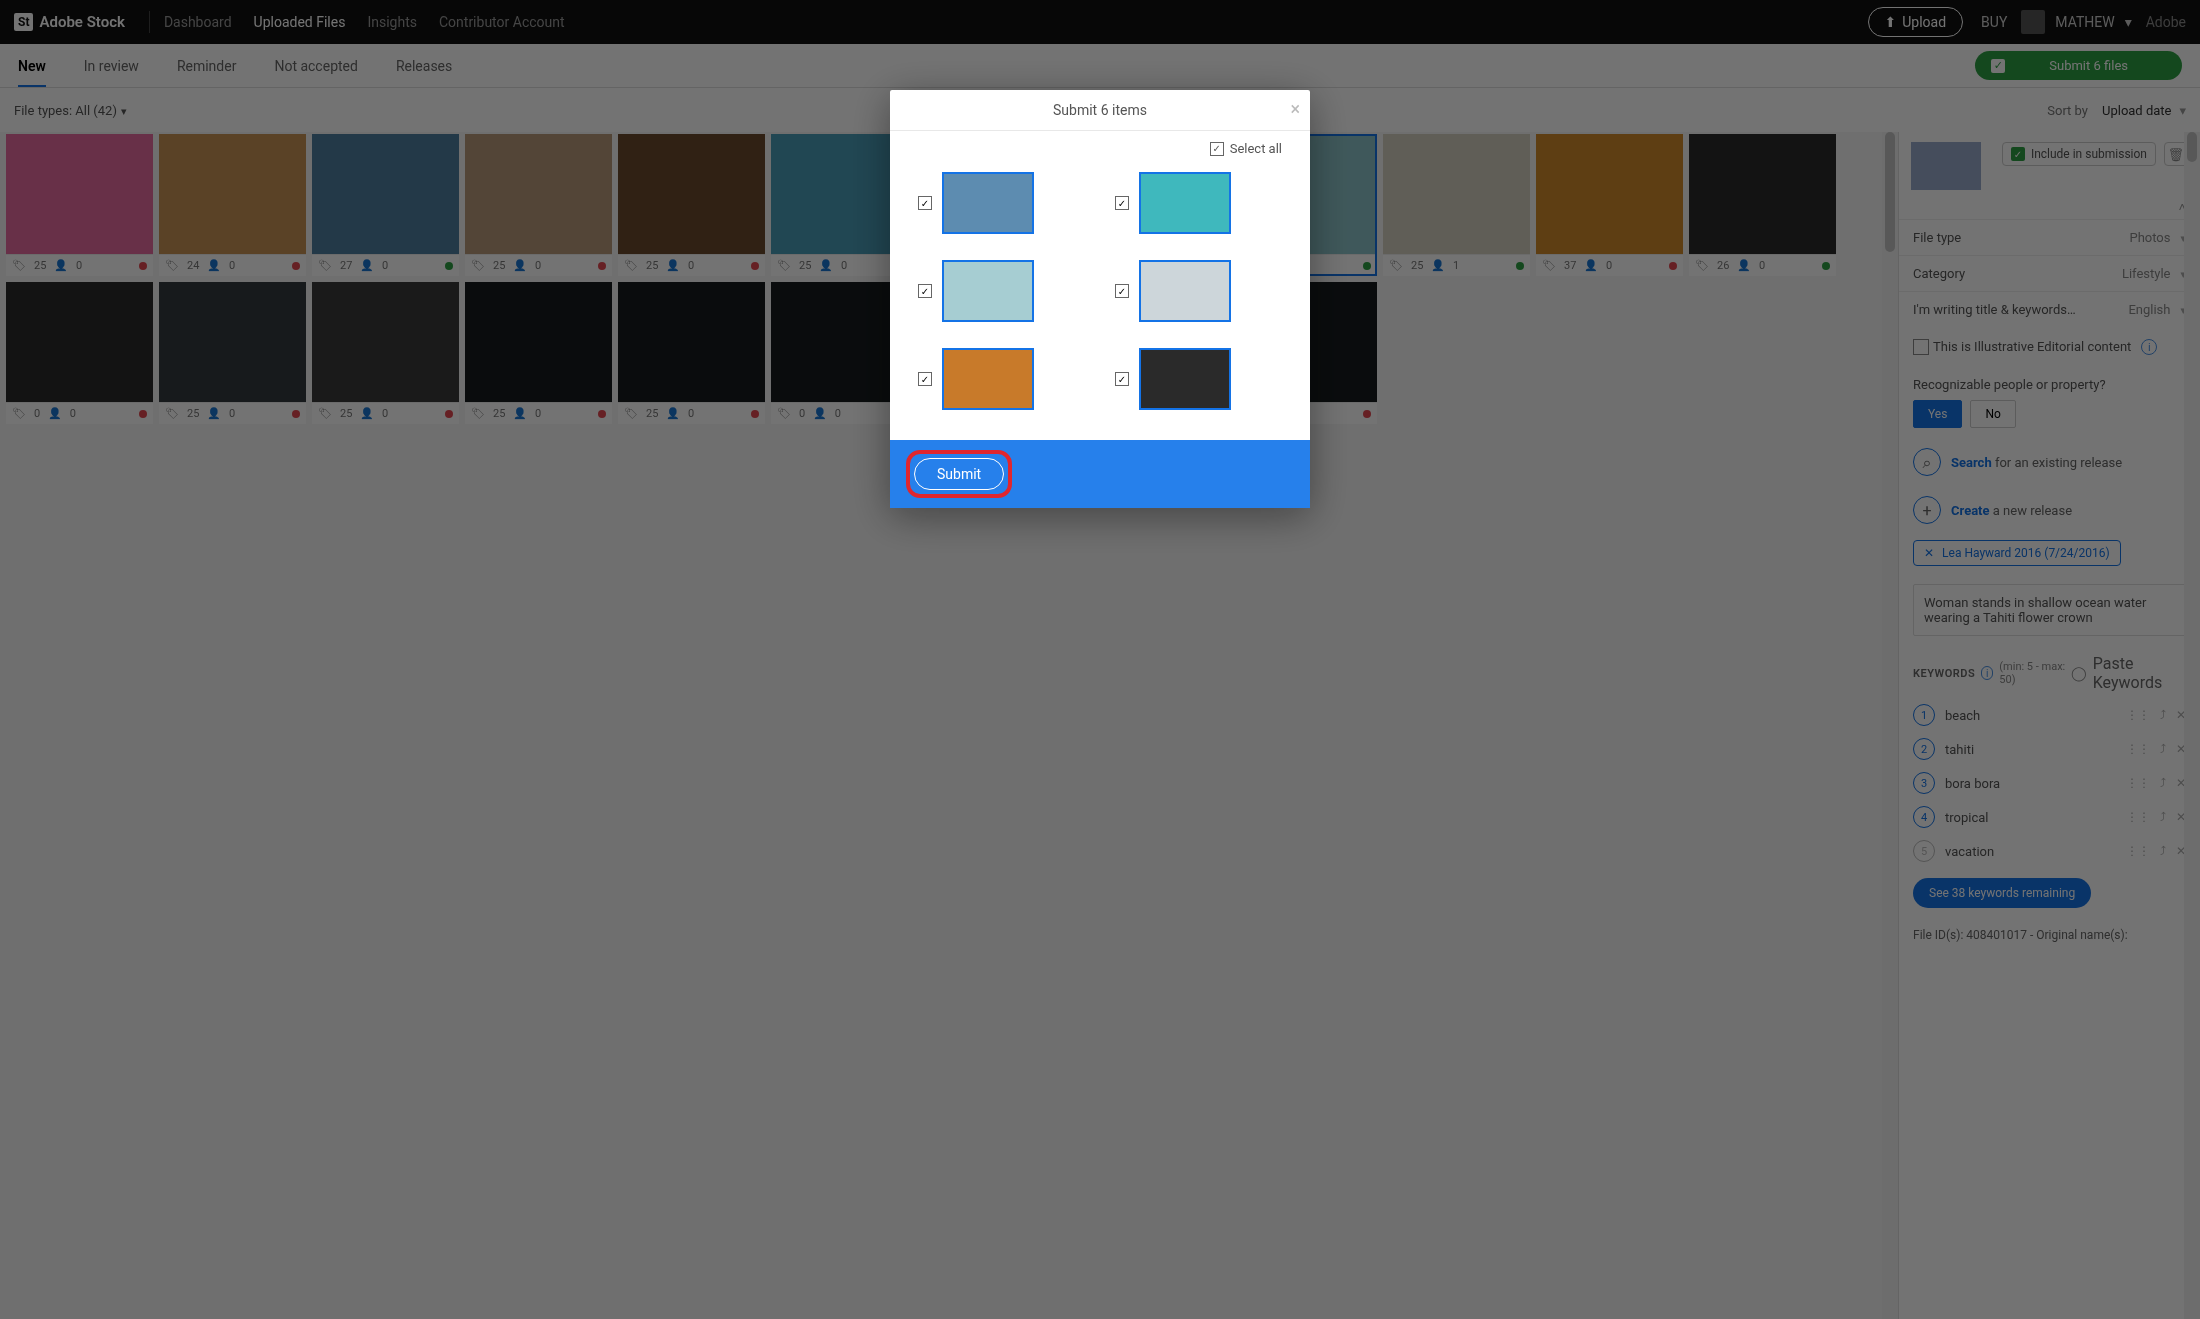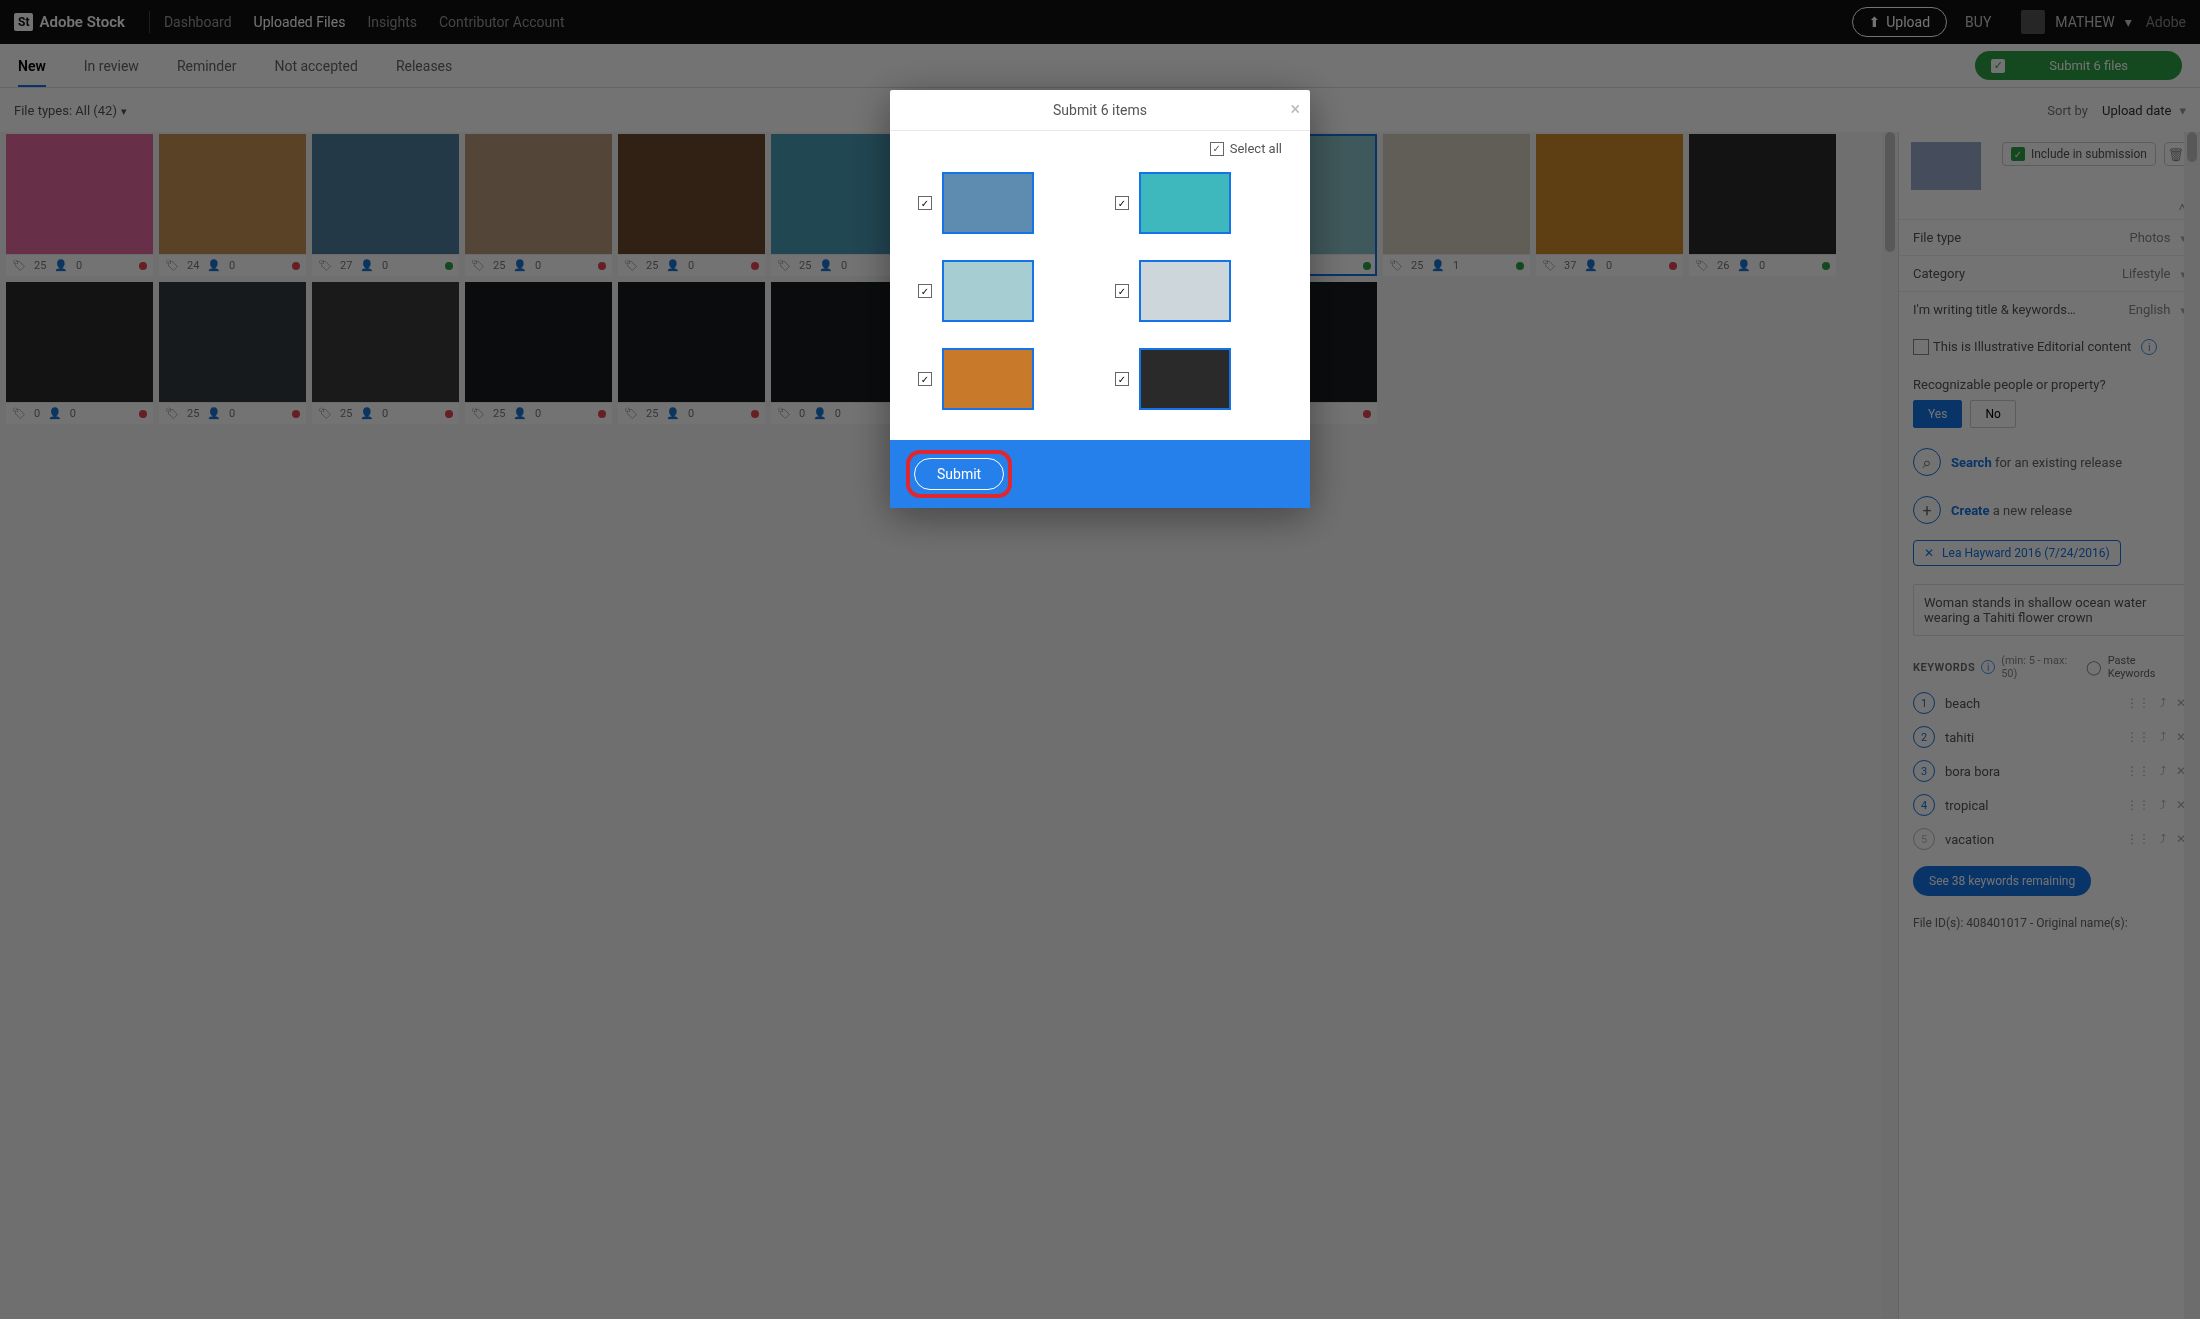--- a/index.html
+++ b/index.html
@@ -11,21 +11,21 @@
 .logo{display:flex;align-items:center;gap:6px;color:#fff;font-weight:600;font-size:15px;margin-right:24px}
 .logo-box{background:#fff;color:#111;font-weight:700;font-size:12px;padding:2px 4px;border-radius:2px}
 .topnav a{color:#999;margin-right:22px;cursor:pointer}
 .topnav a.active{color:#fff}
 .nav-sep{width:1px;height:22px;background:#444;margin:0 14px 0 0}
 .spacer{flex:1}
 .upload-btn{border:1.5px solid #fff;color:#fff;background:transparent;border-radius:20px;padding:6px 16px;display:flex;align-items:center;gap:6px;cursor:pointer;font-size:14px;margin-right:18px}
 .user-sec{display:flex;align-items:center;gap:10px;color:#ccc}
 .avatar{width:24px;height:24px;background:#555;border-radius:2px}
 .adobe-right{margin-left:14px;color:#888}
-.buy-link{color:#ccc;margin-right:30px;cursor:pointer}
+.buy-link{color:#ccc;margin-right:14px;cursor:pointer}
 
 
 .subtabs{height:44px;background:#fff;border-bottom:1px solid #ddd;display:flex;align-items:center;padding:0 18px;font-size:14px;color:#666;position:relative;z-index:10}
 .subtabs span{margin-right:38px;cursor:pointer}
 .subtabs span.active{color:#000000;font-weight:600;border-bottom:2px solid #1473e6;padding-bottom:11px;margin-bottom:-13px}
 .submit-files{margin-left:auto;background:#2ea043;color:#fff;border-radius:20px;padding:7px 16px;font-size:13px;display:flex;align-items:center;gap:6px;cursor:pointer}
 .submit-files .chk{width:14px;height:14px;background:#fff;border-radius:2px;display:flex;align-items:center;justify-content:center;color:#2ea043;font-size:11px}
 
 
 .filterbar{height:44px;background:#fff;display:flex;align-items:center;padding:0 14px;font-size:13px;color:#555;position:relative;z-index:10}
@@ -69,21 +69,21 @@
 .yn button.on{background:#1473e6;color:#fff;border-color:#1473e6}
 .sc-row{display:flex;align-items:center;gap:10px;padding:10px 14px}
 .sc-ic{width:28px;height:28px;border:1.5px solid #1473e6;border-radius:20px;color:#1473e6;display:flex;align-items:center;justify-content:center;font-size:16px}
 .sc-row b{color:#1473e6;font-weight:700}
 .sc-row span{color:#666}
 .tag-chip{display:inline-flex;align-items:center;gap:8px;border:1px solid #1473e6;color:#1473e6;border-radius:4px;padding:5px 10px;font-size:12px;margin:6px 14px 12px}
 .desc-box{margin:6px 14px 12px;border:1px solid #ddd;padding:10px;font-size:13px;color:#555;border-radius:2px}
 .kw-hdr{display:flex;align-items:center;padding:6px 14px;font-size:11px;color:#888}
 .kw-hdr .cap{font-weight:600;color:#666;letter-spacing:.5px}
 .kw-hdr .min{margin-left:6px}
-.kw-hdr .paste{margin-left:auto;display:flex;align-items:center;gap:6px;color:#666;font-size:11px}
+.kw-hdr .paste{margin-left:auto;display:flex;align-items:center;gap:6px;color:#666;font-size:16px}
 .kw-hdr .paste::before{content:"◯";font-size:14px;color:#888}
 .kw-row{display:flex;align-items:center;padding:6px 14px;gap:10px}
 .kw-n{width:22px;height:22px;border:1.5px solid #1473e6;border-radius:20px;display:flex;align-items:center;justify-content:center;color:#1473e6;font-size:11px}
 .kw-n.g{border-color:#bbb;color:#bbb}
 .kw-w{flex:1;color:#555}
 .kw-ctrls{margin-left:auto;display:flex;gap:10px;color:#aaa;font-size:12px}
 .kw-more{background:#1473e6;color:#fff;border-radius:20px;padding:8px 16px;font-size:12px;margin:10px 14px;display:inline-block;cursor:pointer}
 .fileids{padding:10px 14px 20px;font-size:12px;color:#666}
 
 

